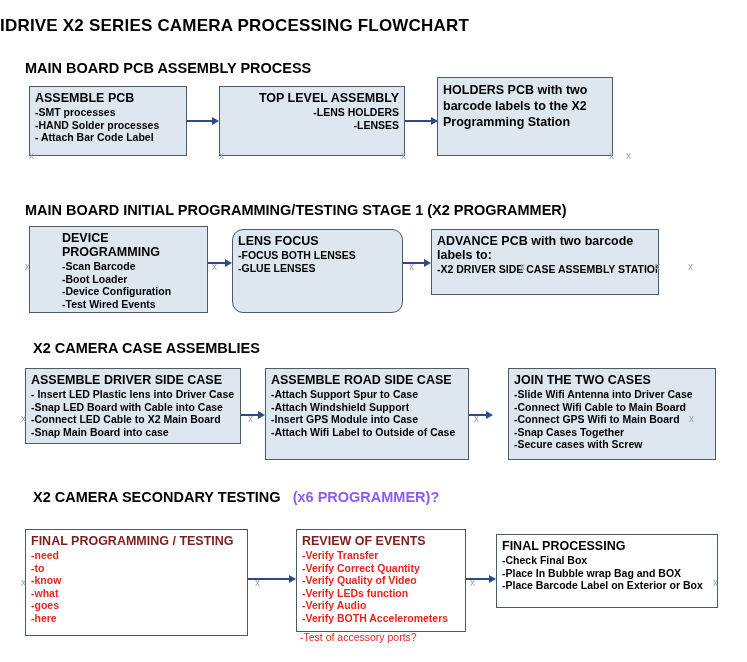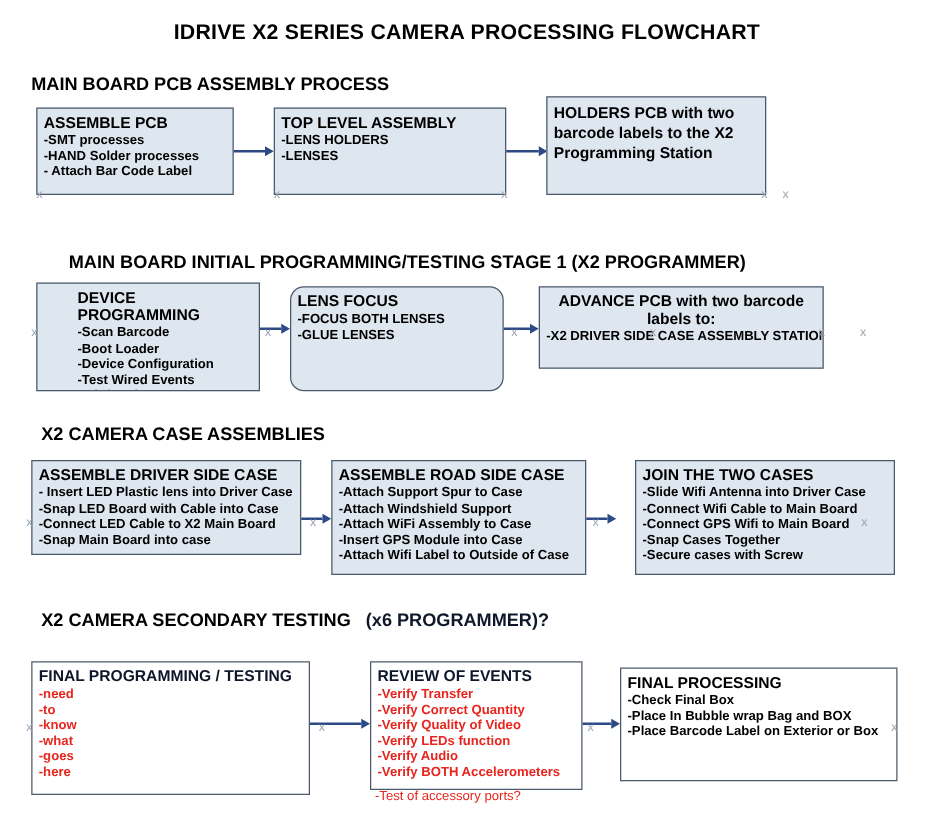--- a/index.html
+++ b/index.html
@@ -9,32 +9,32 @@
     font-family:"Liberation Sans", sans-serif;
     position:relative;
     overflow:hidden;
     color:#000;
   }
   .canvas{position:relative;width:747px;height:662px;}
 
   .title{
     position:absolute;
     left:0;right:0;top:16px;
-    text-align:center;
+    text-align:left;
     font-size:17px;
     font-weight:bold;
     letter-spacing:0.2px;
   }
 
   .section-head{
     position:absolute;
     font-size:14.5px;
     font-weight:bold;
   }
-  .section-head .red{color:#0f172a;}
+  .section-head .red{color:#8b5cf6;}
 
   .box{
     position:absolute;
     background:#dee6f0;
     border:1px solid #4a5a6a;
     box-sizing:border-box;
     padding:4px 5px 3px 5px;
     overflow:hidden;
   }
   .box .bt{
@@ -44,21 +44,21 @@
     display:block;
     margin-bottom:1px;
   }
   .box .li{
     font-size:10.5px;
     line-height:12.6px;
     display:block;
     white-space:nowrap;
     font-weight:bold;
   }
-  .box.red .bt{color:#0f172a;}
+  .box.red .bt{color:#7f1d1d;}
   .box.red .li{color:#e8251f;}
   .box.plain{background:#ffffff;}
 
   .arrow{position:absolute;}
   .arrow .shaft{
     position:absolute;
     height:2px;
     background:#2d4a86;
     top:0;left:0;
   }
@@ -91,42 +91,42 @@
     <span class="li">-SMT processes</span>
     <span class="li">-HAND Solder processes</span>
     <span class="li">- Attach Bar Code Label</span>
   </div>
 
   <div class="arrow" style="left:187px;top:120px;width:32px;">
     <div class="shaft" style="width:25px;"></div>
       <div class="head" style="left:25px;"></div>
   </div>
 
-  <div class="box" style="left:219px;top:86px;width:186px;height:70px;">
+  <div class="box" style="left:219px;top:86px;width:186px;height:70px;text-align:right;">
     <span class="bt">TOP LEVEL ASSEMBLY</span>
     <span class="li">-LENS HOLDERS</span>
     <span class="li">-LENSES</span>
   </div>
 
   <div class="arrow" style="left:405px;top:120px;width:32px;">
     <div class="shaft" style="width:26px;"></div>
       <div class="head" style="left:26px;"></div>
   </div>
 
   <div class="box" style="left:437px;top:77px;width:176px;height:79px;">
     <span class="bt" style="white-space:normal;line-height:16px;">HOLDERS PCB with two barcode labels to the X2 Programming Station</span>
   </div>
 
   <div class="tick" style="left:29px;top:151px;">x</div>
   <div class="tick" style="left:219px;top:151px;">x</div>
   <div class="tick" style="left:401px;top:151px;">x</div>
   <div class="tick" style="left:609px;top:151px;">x</div>
   <div class="tick" style="left:626px;top:151px;">x</div>
 
-  <div class="section-head" style="left:25px;top:202px;margin-left:30px;">MAIN BOARD INITIAL PROGRAMMING/TESTING STAGE 1 (X2 PROGRAMMER)</div>
+  <div class="section-head" style="left:25px;top:202px;">MAIN BOARD INITIAL PROGRAMMING/TESTING STAGE 1 (X2 PROGRAMMER)</div>
 
   <div class="box" style="left:29px;top:226px;width:179px;height:87px;padding-left:32px;">
     <span class="bt">DEVICE PROGRAMMING</span>
     <span class="li">-Scan Barcode</span>
     <span class="li">-Boot Loader</span>
     <span class="li">-Device Configuration</span>
     <span class="li">-Test Wired Events</span>
     <span class="li">-AC SYNC</span>
   </div>
 
@@ -139,21 +139,21 @@
     <span class="bt">LENS FOCUS</span>
     <span class="li">-FOCUS BOTH LENSES</span>
     <span class="li">-GLUE LENSES</span>
   </div>
 
   <div class="arrow" style="left:403px;top:262px;width:28px;">
     <div class="shaft" style="width:21px;"></div>
       <div class="head" style="left:21px;"></div>
   </div>
 
-  <div class="box" style="left:431px;top:229px;width:228px;height:66px;text-align:center;">
+  <div class="box" style="left:431px;top:229px;width:228px;height:66px;">
     <span class="bt">ADVANCE PCB with two barcode labels to:</span>
     <span class="li">-X2 DRIVER  SIDE  CASE  ASSEMBLY STATION</span>
   </div>
 
   <div class="tick" style="left:25px;top:262px;">x</div>
   <div class="tick" style="left:212px;top:262px;">x</div>
   <div class="tick" style="left:409px;top:262px;">x</div>
   <div class="tick" style="left:520px;top:262px;">x</div>
   <div class="tick" style="left:655px;top:262px;">x</div>
   <div class="tick" style="left:688px;top:262px;">x</div>
@@ -170,21 +170,20 @@
 
   <div class="arrow" style="left:241px;top:414px;width:24px;">
     <div class="shaft" style="width:17px;"></div>
       <div class="head" style="left:17px;"></div>
   </div>
 
   <div class="box" style="left:265px;top:368px;width:204px;height:92px;">
     <span class="bt">ASSEMBLE ROAD SIDE CASE</span>
     <span class="li">-Attach Support Spur to Case</span>
     <span class="li">-Attach Windshield Support</span>
-    <span class="li">-Attach WiFi Assembly to Case</span>
     <span class="li">-Insert GPS Module into Case</span>
     <span class="li">-Attach Wifi Label to Outside of Case</span>
   </div>
 
   <div class="arrow" style="left:469px;top:414px;width:24px;">
     <div class="shaft" style="width:17px;"></div>
       <div class="head" style="left:17px;"></div>
   </div>
 
   <div class="box" style="left:485px;top:368px;width:208px;height:92px;margin-left:23px;">
@@ -230,21 +229,21 @@
     <span class="li">-Verify Audio</span>
     <span class="li">-Verify BOTH Accelerometers</span>
   </div>
   <div style="position:absolute;left:300px;top:631px;font-size:10.5px;line-height:12.6px;color:#e8251f;">-Test of accessory ports?</div>
 
   <div class="arrow" style="left:466px;top:578px;width:30px;">
     <div class="shaft" style="width:23px;"></div>
       <div class="head" style="left:23px;"></div>
   </div>
 
-  <div class="box plain" style="left:496px;top:534px;width:222px;height:91px;">
+  <div class="box plain" style="left:496px;top:534px;width:222px;height:74px;">
     <span class="bt">FINAL PROCESSING</span>
     <span class="li">-Check Final Box</span>
     <span class="li">-Place In Bubble wrap Bag and BOX</span>
     <span class="li">-Place Barcode Label on Exterior or Box</span>
   </div>
 
   <div class="tick" style="left:21px;top:578px;">x</div>
   <div class="tick" style="left:255px;top:578px;">x</div>
   <div class="tick" style="left:470px;top:578px;">x</div>
   <div class="tick" style="left:713px;top:578px;">x</div>

